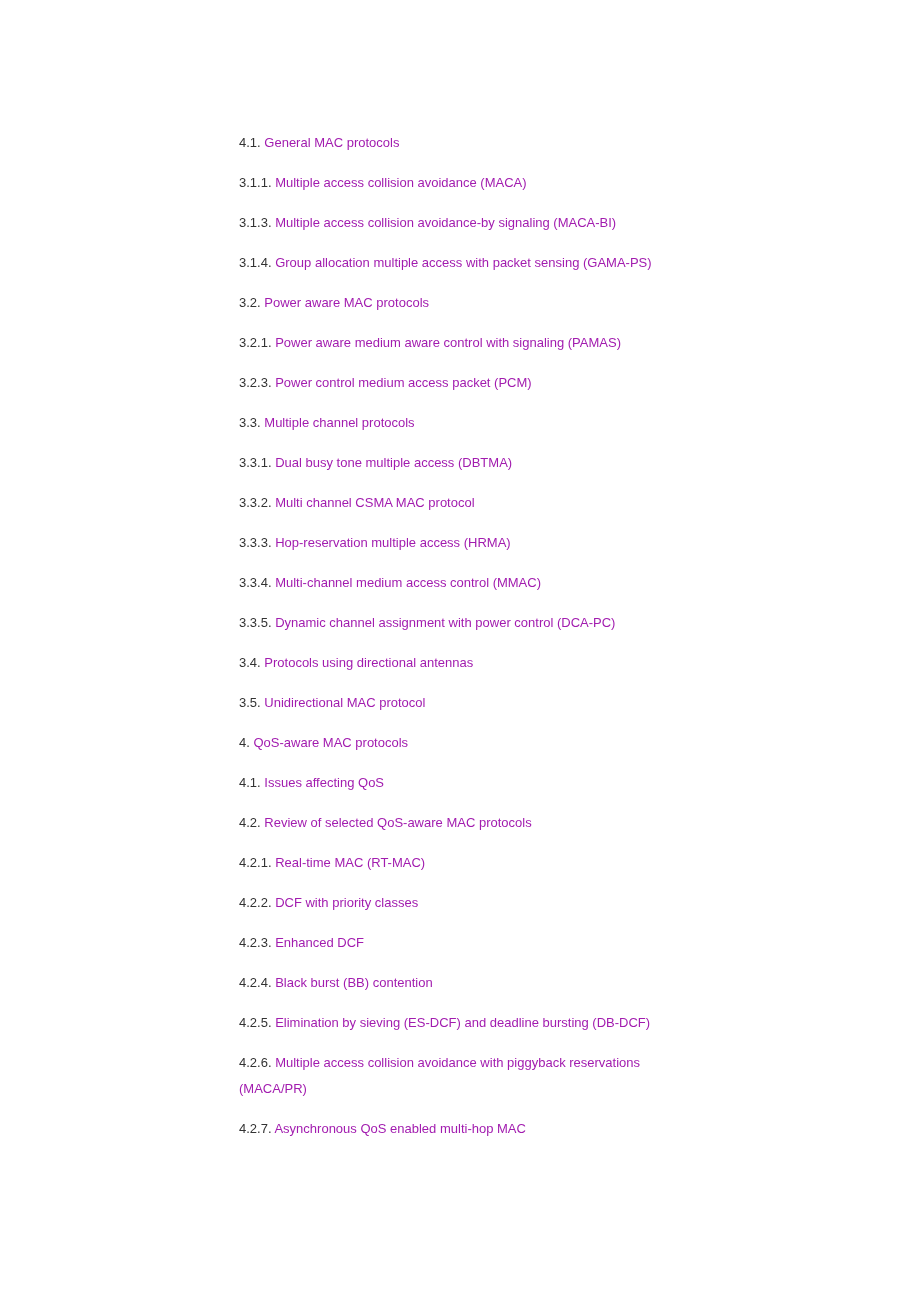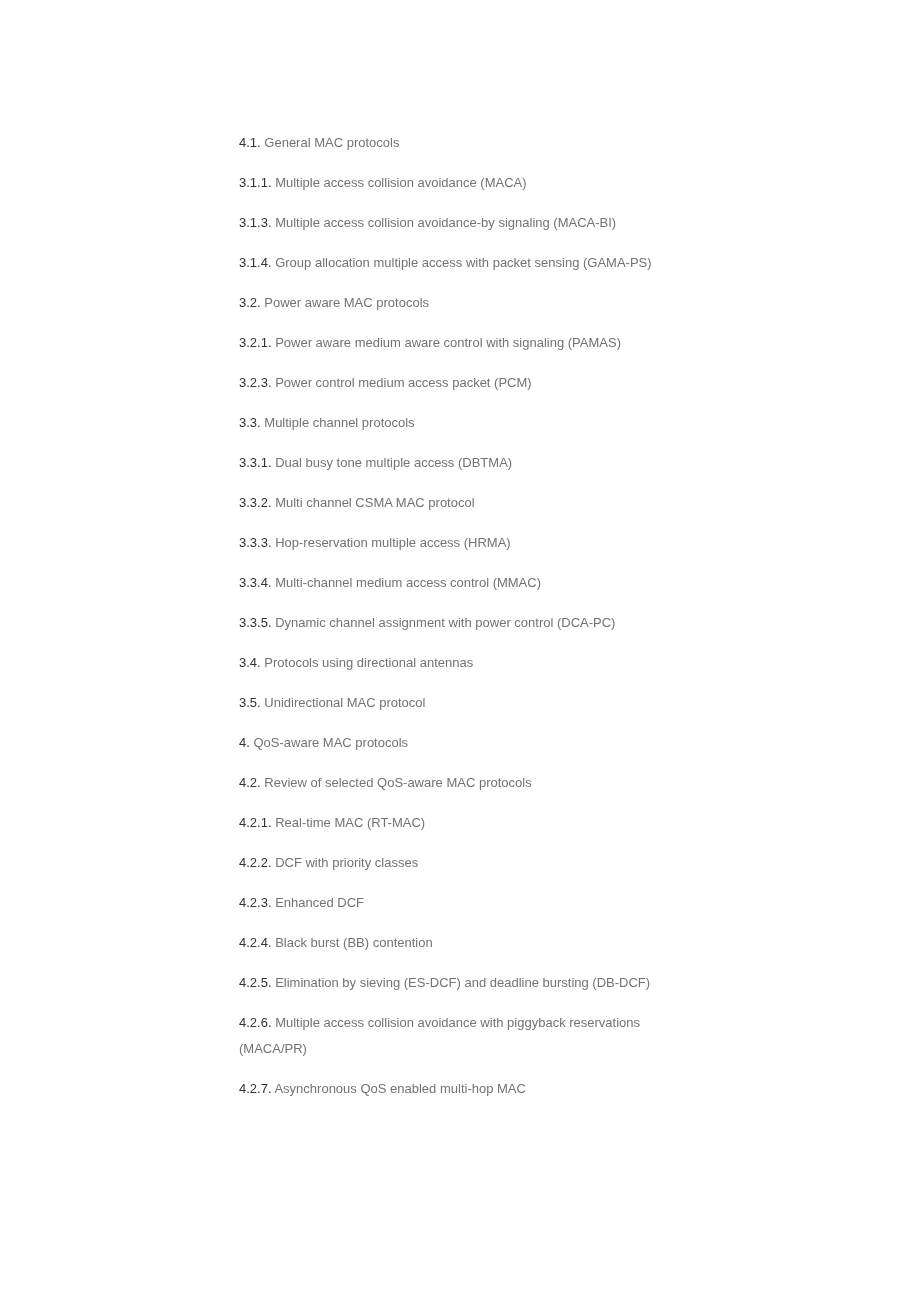--- a/index.html
+++ b/index.html
@@ -18,21 +18,21 @@
   }
   .toc-line {
     line-height: 2.0;
     margin-bottom: 14px;
     max-width: 440px;
   }
   .toc-num {
     color: #333;
   }
   .toc-link {
-    color: #737373;
+    color: #a21caf;
     text-decoration: none;
     cursor: pointer;
   }
 </style>
 </head>
 <body>
 
 <div class="page" id="toc-container">
     <div class="toc-line"><span class="toc-num">4.1.</span> <a class="toc-link">General MAC protocols</a></div>
     <div class="toc-line"><span class="toc-num">3.1.1.</span> <a class="toc-link">Multiple access collision avoidance (MACA)</a></div>
@@ -43,20 +43,21 @@
     <div class="toc-line"><span class="toc-num">3.2.3.</span> <a class="toc-link">Power control medium access packet (PCM)</a></div>
     <div class="toc-line"><span class="toc-num">3.3.</span> <a class="toc-link">Multiple channel protocols</a></div>
     <div class="toc-line"><span class="toc-num">3.3.1.</span> <a class="toc-link">Dual busy tone multiple access (DBTMA)</a></div>
     <div class="toc-line"><span class="toc-num">3.3.2.</span> <a class="toc-link">Multi channel CSMA MAC protocol</a></div>
     <div class="toc-line"><span class="toc-num">3.3.3.</span> <a class="toc-link">Hop-reservation multiple access (HRMA)</a></div>
     <div class="toc-line"><span class="toc-num">3.3.4.</span> <a class="toc-link">Multi-channel medium access control (MMAC)</a></div>
     <div class="toc-line"><span class="toc-num">3.3.5.</span> <a class="toc-link">Dynamic channel assignment with power control (DCA-PC)</a></div>
     <div class="toc-line"><span class="toc-num">3.4.</span> <a class="toc-link">Protocols using directional antennas</a></div>
     <div class="toc-line"><span class="toc-num">3.5.</span> <a class="toc-link">Unidirectional MAC protocol</a></div>
     <div class="toc-line"><span class="toc-num">4.</span> <a class="toc-link">QoS-aware MAC protocols</a></div>
+    <div class="toc-line"><span class="toc-num">4.1.</span> <a class="toc-link">Issues affecting QoS</a></div>
     <div class="toc-line"><span class="toc-num">4.2.</span> <a class="toc-link">Review of selected QoS-aware MAC protocols</a></div>
     <div class="toc-line"><span class="toc-num">4.2.1.</span> <a class="toc-link">Real-time MAC (RT-MAC)</a></div>
     <div class="toc-line"><span class="toc-num">4.2.2.</span> <a class="toc-link">DCF with priority classes</a></div>
     <div class="toc-line"><span class="toc-num">4.2.3.</span> <a class="toc-link">Enhanced DCF</a></div>
     <div class="toc-line"><span class="toc-num">4.2.4.</span> <a class="toc-link">Black burst (BB) contention</a></div>
     <div class="toc-line"><span class="toc-num">4.2.5.</span> <a class="toc-link">Elimination by sieving (ES-DCF) and deadline bursting (DB-DCF)</a></div>
     <div class="toc-line"><span class="toc-num">4.2.6.</span> <a class="toc-link">Multiple access collision avoidance with piggyback reservations (MACA/PR)</a></div>
     <div class="toc-line"><span class="toc-num">4.2.7.</span> <a class="toc-link">Asynchronous QoS enabled multi-hop MAC</a></div>
   </div>
 

